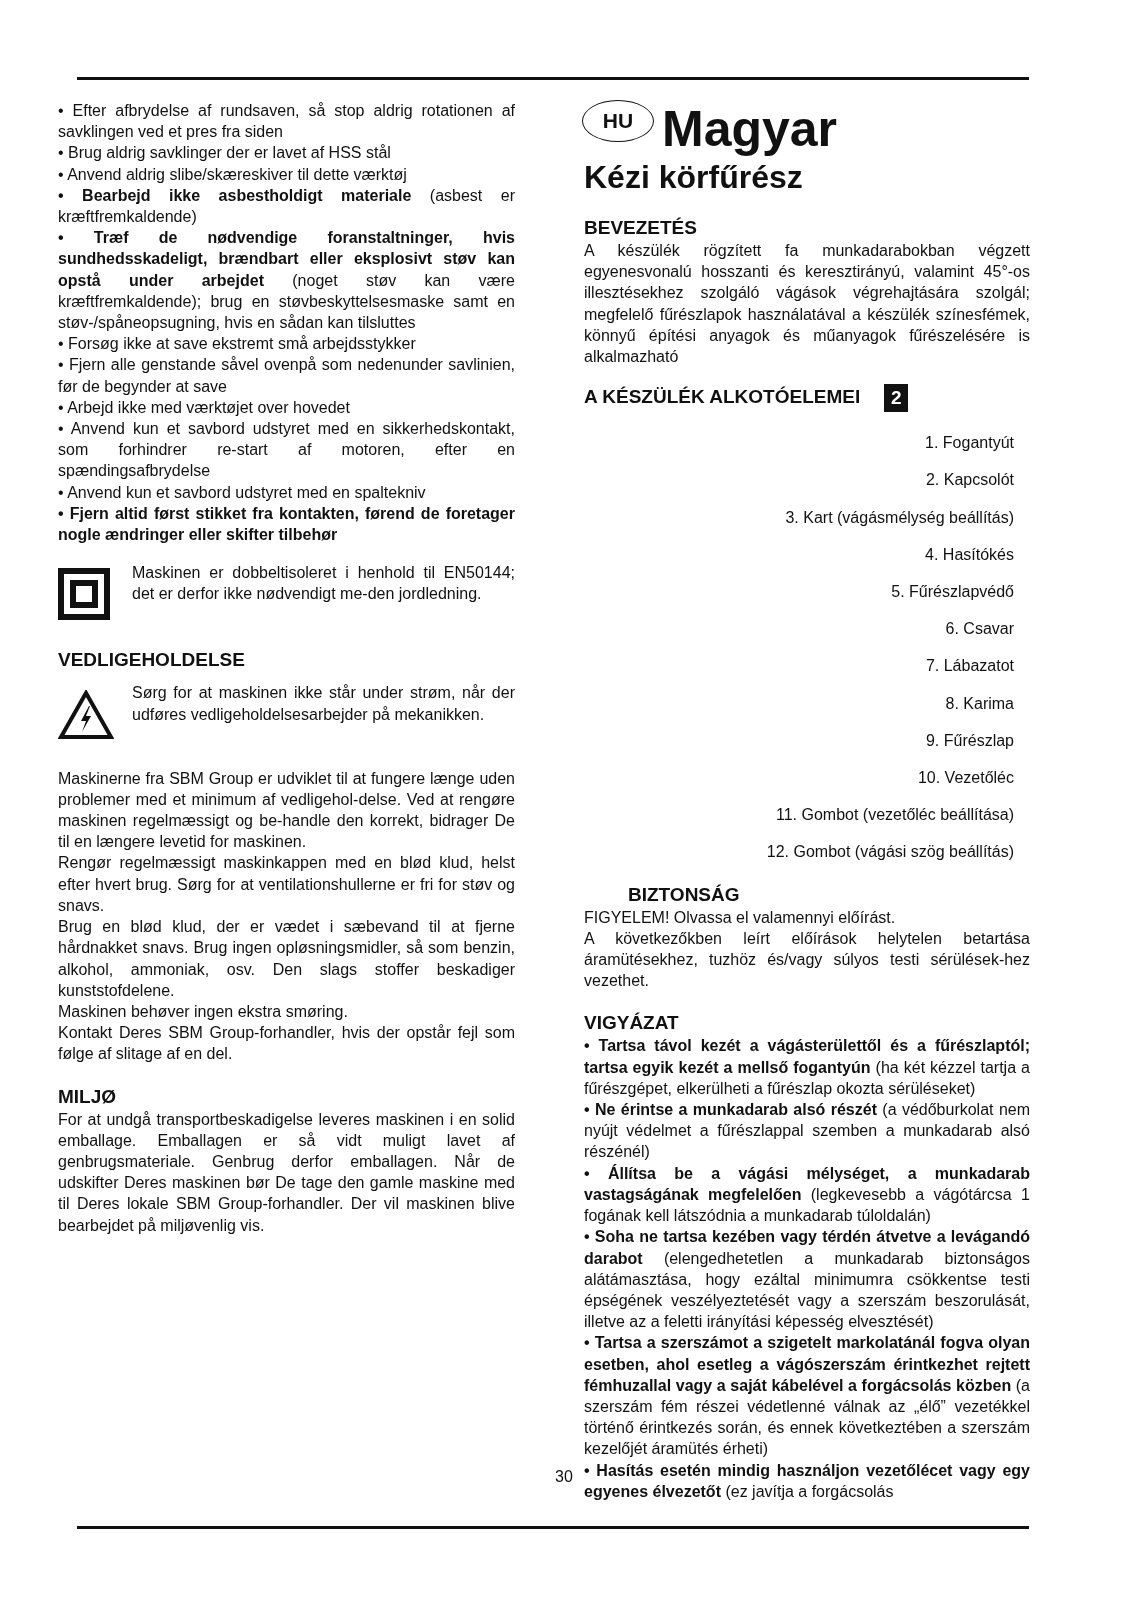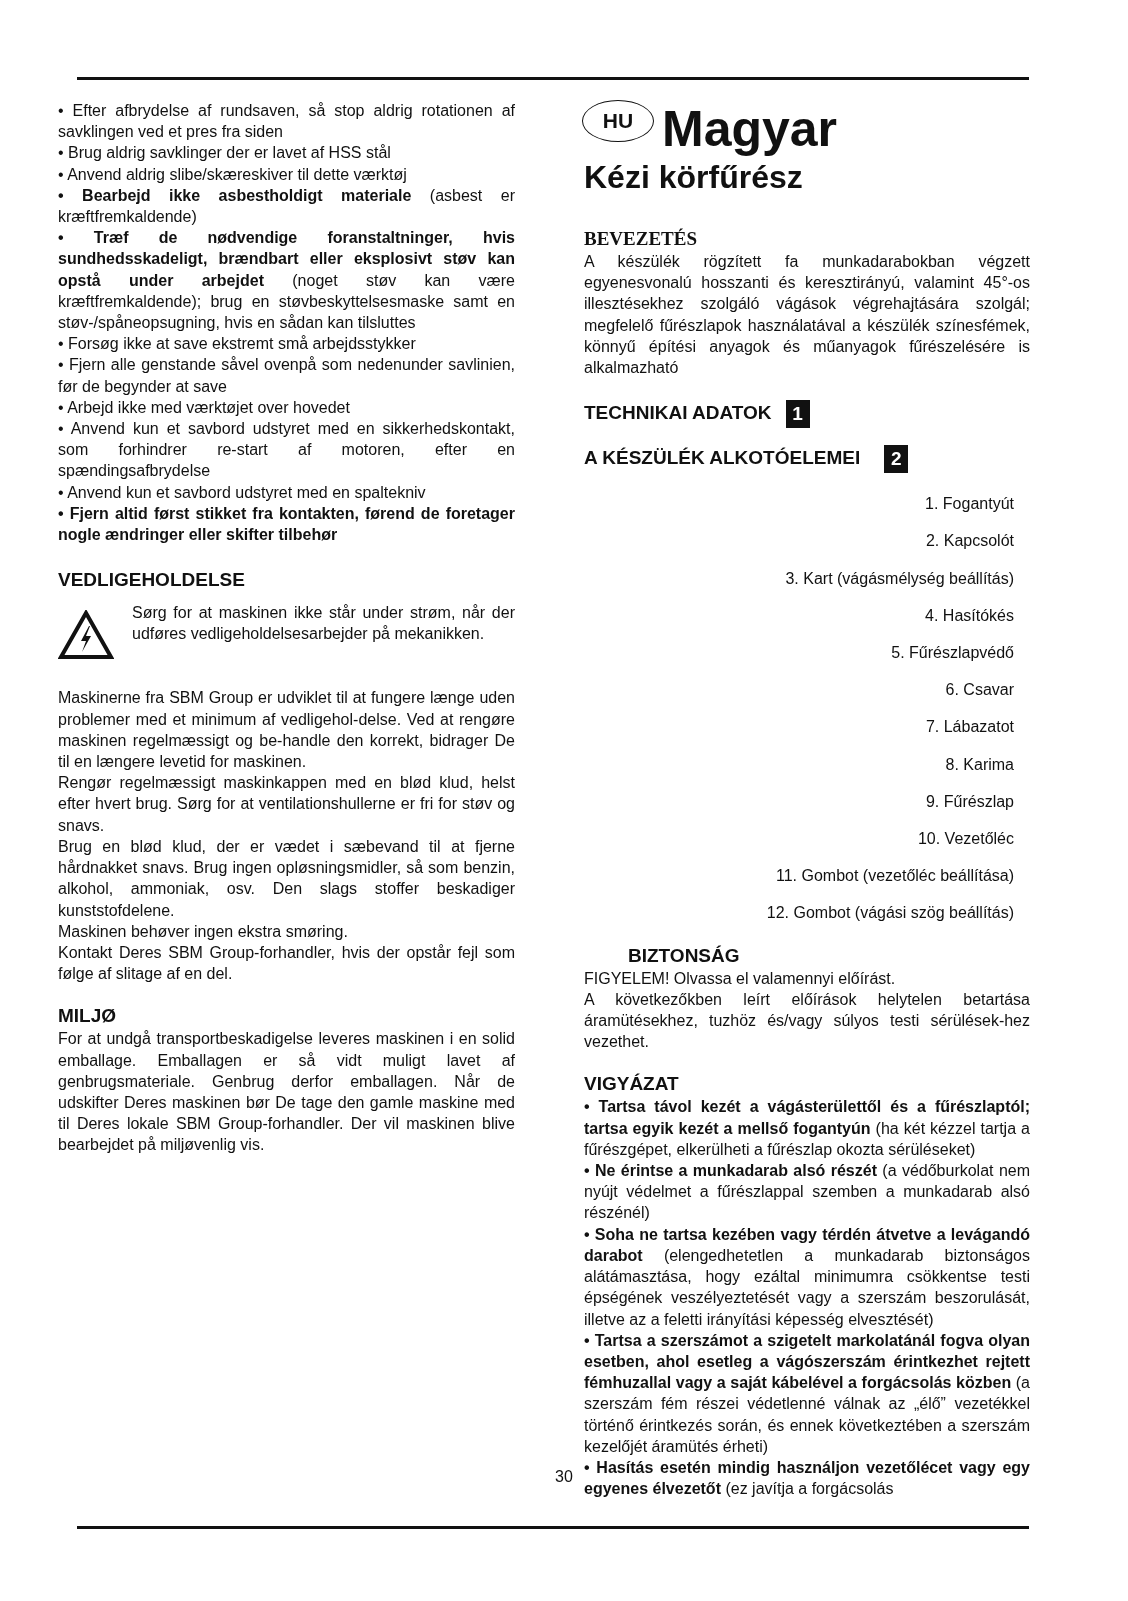--- a/index.html
+++ b/index.html
@@ -44,20 +44,29 @@
     <p class="p j"><span class="b">• Bearbejd ikke asbestholdigt materiale</span><span> (asbest er kræftfremkaldende)</span></p>
     <p class="p j"><span class="b">• Træf de nødvendige foranstaltninger, hvis sundhedsskadeligt, brændbart eller eksplosivt støv kan opstå under arbejdet</span><span> (noget støv kan være kræftfremkaldende); brug en støvbeskyttelsesmaske samt en støv-/spåneopsugning, hvis en sådan kan tilsluttes</span></p>
     <p class="p j"><span class="b"></span><span>• Forsøg ikke at save ekstremt små arbejdsstykker</span></p>
     <p class="p j"><span class="b"></span><span>• Fjern alle genstande såvel ovenpå som nedenunder savlinien, før de begynder at save</span></p>
     <p class="p j"><span class="b"></span><span>• Arbejd ikke med værktøjet over hovedet</span></p>
     <p class="p j"><span class="b"></span><span>• Anvend kun et savbord udstyret med en sikkerhedskontakt, som forhindrer re-start af motoren, efter en spændingsafbrydelse</span></p>
     <p class="p j"><span class="b"></span><span>• Anvend kun et savbord udstyret med en spaltekniv</span></p>
     <p class="p j"><span class="b">• Fjern altid først stikket fra kontakten, førend de foretager nogle ændringer eller skifter tilbehør</span><span></span></p>
   </div>
 
+  <div class="icon-row" style="margin-top:17px;">
+    <span class="icon" style="width:74px;margin-top:6px;">
+      <svg width="52" height="52" viewBox="0 0 52 52">
+        <rect x="3" y="3" width="46" height="46" fill="none" stroke="#111" stroke-width="6"></rect>
+        <rect x="15" y="15" width="22" height="22" fill="none" stroke="#111" stroke-width="6"></rect>
+      </svg>
+    </span>
+    <span class="txt">Maskinen er dobbeltisoleret i henhold til EN50144; det er derfor ikke nødvendigt me-den jordledning.</span>
+  </div>
 
   <h2 style="margin-top:23px;">VEDLIGEHOLDELSE</h2>
 
   <div class="icon-row" style="margin-top:10px;">
     <span class="icon" style="width:74px;margin-top:8px;">
       <svg width="56" height="50" viewBox="0 0 56 50">
         <polygon points="28,3 53,47 3,47" fill="none" stroke="#111" stroke-width="4" stroke-linejoin="miter"></polygon>
         <polygon points="31,16 23,31 28,31 24,42 33,26 28,26 32,16" fill="#111"></polygon>
       </svg>
     </span>
@@ -76,24 +85,23 @@
   <p class="p j">For at undgå transportbeskadigelse leveres maskinen i en solid emballage. Emballagen er så vidt muligt lavet af genbrugsmateriale. Genbrug derfor emballagen. Når de udskifter Deres maskinen bør De tage den gamle maskine med til Deres lokale SBM Group-forhandler. Der vil maskinen blive bearbejdet på miljøvenlig vis.</p>
 </div>
 
 <div class="col right" style="left:584px;width:446px;">
   <div class="lang-head">
     <div class="hu-oval">HU</div>
     <div class="lang-title">Magyar</div>
   </div>
   <div class="subtitle">Kézi körfűrész</div>
 
-  <h2 style="margin-top:31px;font-family:Liberation Serif, serif;">BEVEZETÉS</h2>
+  <h2 style="margin-top:20px;">BEVEZETÉS</h2>
   <p class="p j">A készülék rögzített fa munkadarabokban végzett egyenesvonalú hosszanti és keresztirányú, valamint 45°-os illesztésekhez szolgáló vágások végrehajtására szolgál; megfelelő fűrészlapok használatával a készülék színesfémek, könnyű építési anyagok és műanyagok fűrészelésére is alkalmazható</p>
 
-  <h2 style="margin-top:22px;"><span>TECHNIKAI ADATOK</span><span class="numbox">1</span></h2>
 
   <h2 style="margin-top:17px;"><span>A KÉSZÜLÉK ALKOTÓELEMEI</span><span class="numbox" style="margin-left:24px;">2</span></h2>
 
   <div style="margin-top:20px;">
     <p class="list-item">1. Fogantyút</p>
     <p class="list-item">2. Kapcsolót</p>
     <p class="list-item">3. Kart (vágásmélység beállítás)</p>
     <p class="list-item">4. Hasítókés</p>
     <p class="list-item">5. Fűrészlapvédő</p>
     <p class="list-item">6. Csavar</p>
@@ -106,20 +114,21 @@
   </div>
 
   <h2 style="margin-top:20px;margin-left:44px;">BIZTONSÁG</h2>
   <p class="p">FIGYELEM! Olvassa el valamennyi előírást.</p>
   <p class="p j">A következőkben leírt előírások helytelen betartása áramütésekhez, tuzhöz és/vagy súlyos testi sérülések-hez vezethet.</p>
 
   <h2 style="margin-top:20px;">VIGYÁZAT</h2>
   <div>
     <p class="p j"><span class="b">• Tartsa távol kezét a vágásterülettől és a fűrészlaptól; tartsa egyik kezét a mellső fogantyún</span><span> (ha két kézzel tartja a fűrészgépet, elkerülheti a fűrészlap okozta sérüléseket)</span></p>
     <p class="p j"><span class="b">• Ne érintse a munkadarab alsó részét</span><span> (a védőburkolat nem nyújt védelmet a fűrészlappal szemben a munkadarab alsó részénél)</span></p>
+    <p class="p j"><span class="b">• Állítsa be a vágási mélységet, a munkadarab vastagságának megfelelően</span><span> (legkevesebb a vágótárcsa 1 fogának kell látszódnia a munkadarab túloldalán)</span></p>
     <p class="p j"><span class="b">• Soha ne tartsa kezében vagy térdén átvetve a levágandó darabot</span><span> (elengedhetetlen a munkadarab biztonságos alátámasztása, hogy ezáltal minimumra csökkentse testi épségének veszélyeztetését vagy a szerszám beszorulását, illetve az a feletti irányítási képesség elvesztését)</span></p>
     <p class="p j"><span class="b">• Tartsa a szerszámot a szigetelt markolatánál fogva olyan esetben, ahol esetleg a vágószerszám érintkezhet rejtett fémhuzallal vagy a saját kábelével a forgácsolás közben</span><span> (a szerszám fém részei védetlenné válnak az „élő” vezetékkel történő érintkezés során, és ennek következtében a szerszám kezelőjét áramütés érheti)</span></p>
     <p class="p j"><span class="b">• Hasítás esetén mindig használjon vezetőlécet vagy egy egyenes élvezetőt</span><span> (ez javítja a forgácsolás</span></p>
   </div>
 </div>
 
 <div class="rule bottom"></div>
 <div class="page-num">30</div>
 
 </body></html>

